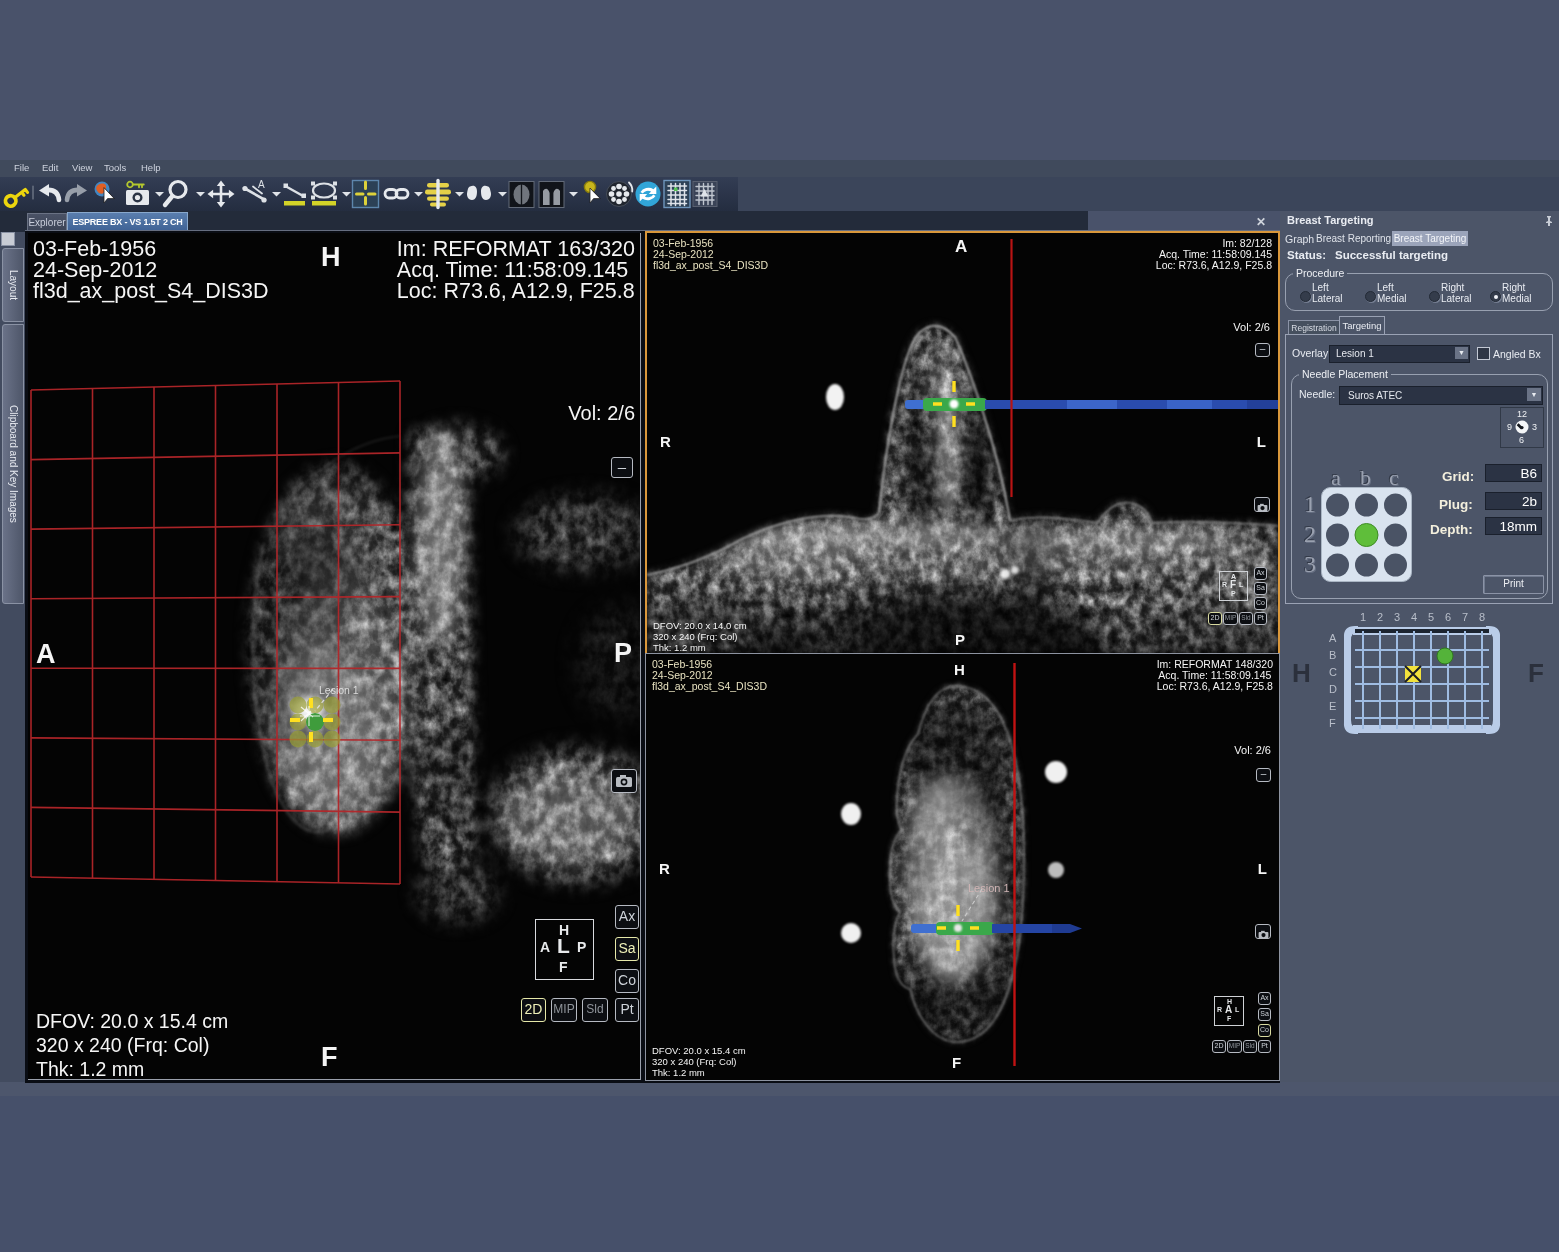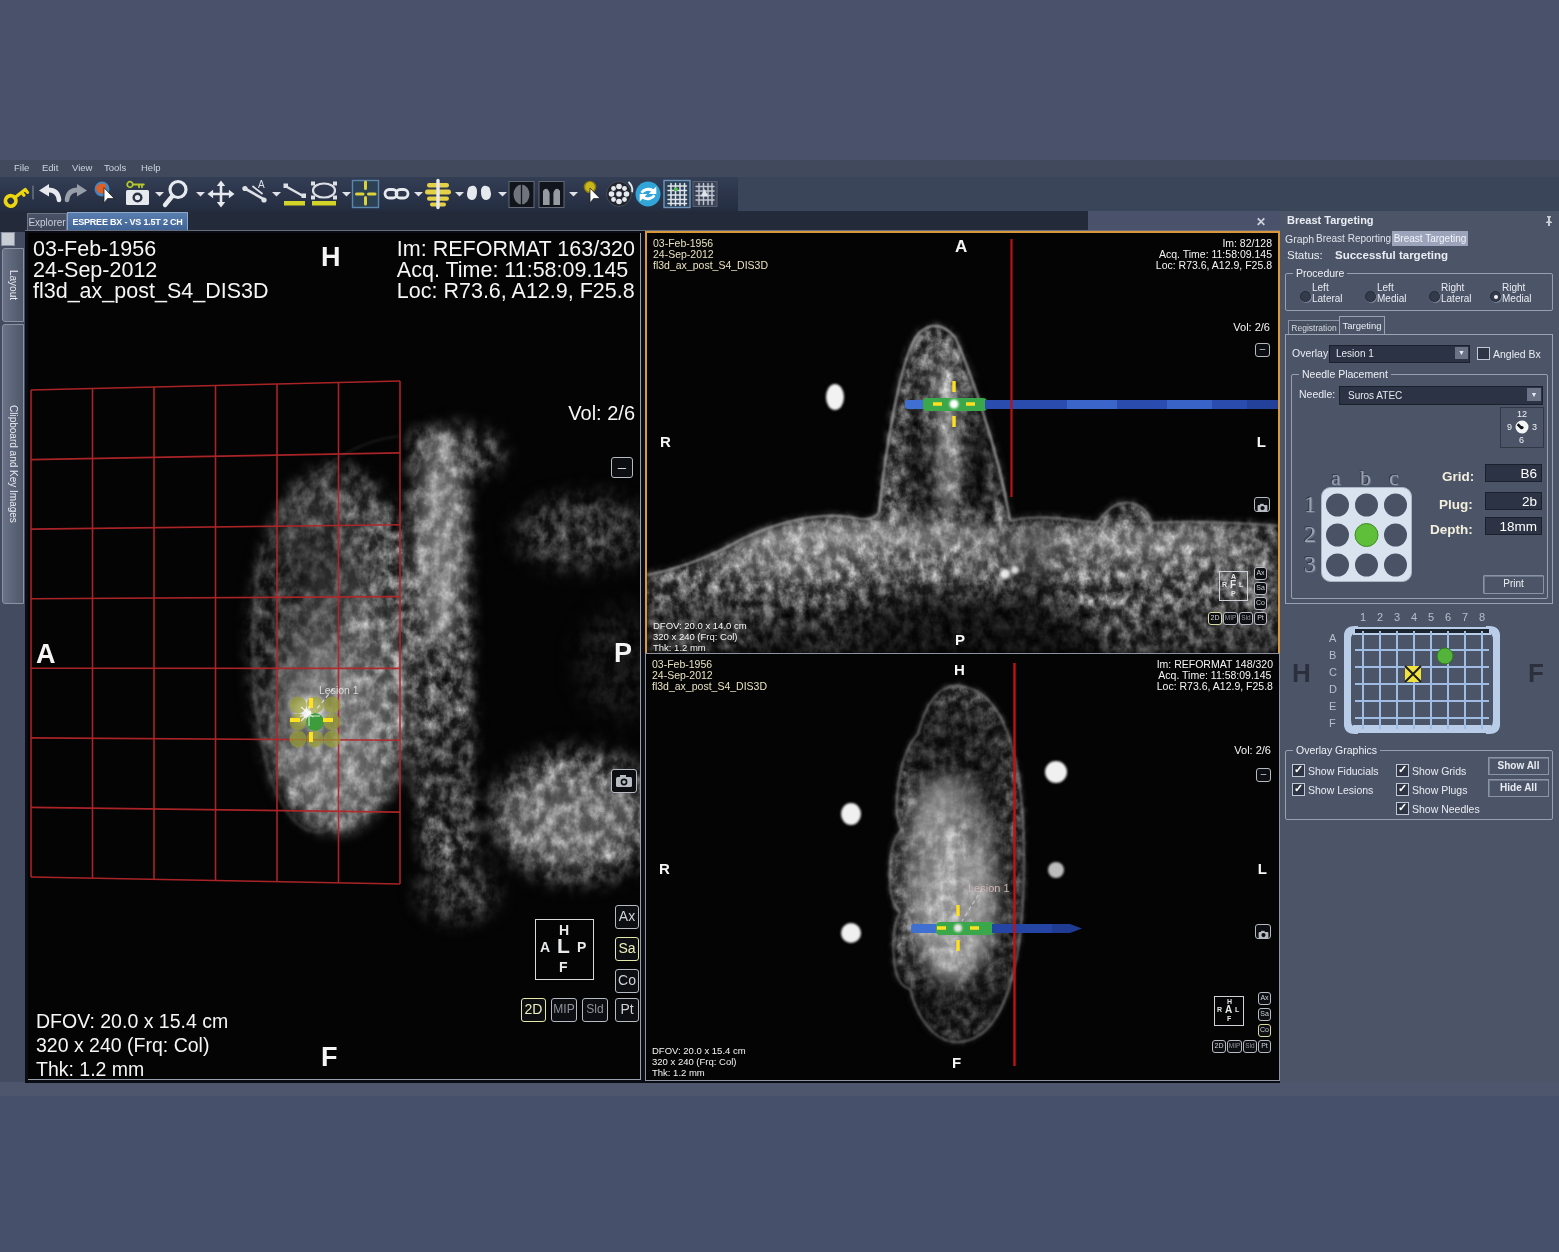--- a/index.html
+++ b/index.html
@@ -13,21 +13,21 @@
 .vtab{position:absolute;left:2px;width:20px;background:linear-gradient(90deg,#6a7288,#4e5669);border:1px solid #8a92a4;border-radius:3px 0 0 3px;color:#e8ebf1;font-size:10px;display:flex;align-items:center;justify-content:center}
 .vtxt{writing-mode:vertical-rl;white-space:nowrap}
 #frame{left:25px;top:230px;width:1255px;height:852px;background:#0a0d14;border-top:1px solid #666e80}
 #viewL{left:28px;top:233px;width:612px;height:846px;background:#030303;border:1px solid #9aa0ac;border-width:0 1px 1px 0}
 #viewTR{left:645px;top:231px;width:631px;height:420px;background:#030303;border:2px solid #d9973b}
 #viewBR{left:645px;top:653px;width:633px;height:426px;background:#030303;border:1px solid #8d93a0}
 #rpanel{left:1280px;top:211px;width:279px;height:871px;background:#4c5568;color:#e9ecf2}
 .ovl{position:absolute;color:#f5f5f5;line-height:1.22}
 .big{font-weight:bold;font-size:27px}
 .box{position:absolute;border:1px solid #b6bac2;border-radius:3px;background:#0c0e12;color:#cdd2d8;text-align:center}
-.gb{position:absolute;border:1px solid #98a0b0;border-radius:2px}
+.gb{position:absolute;border:1px solid #98a0b0;border-radius:10px}
 .gb>.gl{position:absolute;top:-7px;left:7px;background:#4c5568;padding:0 3px;font-size:10.5px;color:#eef0f4}
 .radio{width:9px;height:9px;border-radius:50%;background:#343c4b;border:1px solid #232a36;box-shadow:1px 1px 0 #737c90}
 .radio.sel::after{content:"";position:absolute;left:2.5px;top:2.5px;width:4px;height:4px;border-radius:50%;background:#f2f4f8}
 .chk{width:11px;height:11px;background:#2e3645;border:1px solid #c3c9d4}
 .chk.nock::after{content:none}
 .chk::after{content:"\2713";position:absolute;left:1px;top:-2px;color:#fff;font-size:11px;font-weight:bold}
 .eng{color:#9aa1b0;text-shadow:-1px -1px 0 #333a48,1px 1px 0 #666f82;font-family:"Liberation Serif",serif}
 .flab{font-size:13.5px;font-weight:bold;color:#f3efdd}
 .fval{width:57px;height:18px;background:#2b3344;border:1px solid #1a202c;color:#fff;font-size:13.5px;text-align:right;line-height:18px;padding-right:4px;box-sizing:border-box}
 </style></head><body>
@@ -454,21 +454,21 @@
 <div id="rpanel" class="abs">
 <div class="abs" style="left:7px;top:3px;font-size:11px;font-weight:bold">Breast Targeting</div>
 <svg class="abs" style="left:264px;top:4px" width="10" height="11" viewBox="0 0 10 11">
       <path d="M3 1h4v1l-1 1v3l2 1v1H6v3H4V8H2V7l2-1V3L3 2z" fill="#c8cdd6"></path>
     </svg>
 <div class="abs" style="left:5px;top:20px;font-size:10.5px;color:#dfe3ea;white-space:nowrap">
 <span class="abs" style="left:0;top:2px">Graph</span>
 <span class="abs" style="left:31px;top:2px;font-size:10px">Breast Reporting</span>
 <span class="abs" style="left:107px;top:0;width:76px;height:15px;background:#9ba4ba;color:#f2f4f8;text-align:center;line-height:15px;font-size:10px">Breast Targeting</span>
 </div>
-<div class="abs" style="left:7px;top:38px;font-size:11.5px;font-weight:normal">Status:</div>
+<div class="abs" style="left:7px;top:38px;font-size:11.5px;font-weight:bold">Status:</div>
 <div class="abs" style="left:55px;top:38px;font-size:11.5px;font-weight:bold">Successful targeting</div>
 <div class="gb" style="left:5px;top:62px;width:266px;height:36px">
       <div class="gl">Procedure</div>
 <div class="radio abs" style="left:14px;top:17px"></div>
 <div class="abs" style="left:26px;top:8px;font-size:10px;line-height:11px">Left<br>Lateral</div>
 <div class="radio abs" style="left:79px;top:17px"></div>
 <div class="abs" style="left:91px;top:8px;font-size:10px;line-height:11px">Left<br>Medial</div>
 <div class="radio abs" style="left:143px;top:17px"></div>
 <div class="abs" style="left:155px;top:8px;font-size:10px;line-height:11px">Right<br>Lateral</div>
 <div class="radio sel abs" style="left:204px;top:17px"></div>
@@ -553,28 +553,13 @@
 <rect x="12" y="101" width="138" height="8" fill="#b9cce8"></rect>
 <rect x="14" y="5" width="134" height="4" fill="#1c2430"></rect>
 <g stroke="#9fbce2" stroke-width="2">
 <path d="M14 26h134M14 43h134M14 60h134M14 77h134M14 94h134"></path>
 <path d="M22 9h0M22 7v98M39 7v98M56 7v98M73 7v98M90 7v98M107 7v98M124 7v98M141 7v98"></path>
 </g>
 <rect x="64" y="42" width="16" height="16" fill="#f2e23c"></rect>
 <path d="M64 42l16 16M80 42l-16 16" stroke="#1a1d24" stroke-width="2"></path>
 <circle cx="104" cy="32" r="8" fill="#54b33a" stroke="#2f7a1e" stroke-width="1"></circle>
 </svg>
-<div class="gb" style="left:5px;top:539px;width:266px;height:68px">
-      <div class="gl">Overlay Graphics</div>
-<div class="chk abs" style="left:6px;top:13px"></div>
-      <div class="abs" style="left:22px;top:14px;font-size:10.5px">Show Fiducials</div>
-<div class="chk abs" style="left:6px;top:32px"></div>
-      <div class="abs" style="left:22px;top:33px;font-size:10.5px">Show Lesions</div>
-<div class="chk abs" style="left:110px;top:13px"></div>
-      <div class="abs" style="left:126px;top:14px;font-size:10.5px">Show Grids</div>
-<div class="chk abs" style="left:110px;top:32px"></div>
-      <div class="abs" style="left:126px;top:33px;font-size:10.5px">Show Plugs</div>
-<div class="chk abs" style="left:110px;top:51px"></div>
-      <div class="abs" style="left:126px;top:52px;font-size:10.5px">Show Needles</div>
-<div class="abs" style="left:202px;top:6px;width:59px;height:16px;background:#4c5568;border:1px solid #8b93a6;box-shadow:inset 1px 1px 0 #707a8e;font-size:10px;font-weight:bold;text-align:center;line-height:15px">Show All</div>
-<div class="abs" style="left:202px;top:28px;width:59px;height:16px;background:#4c5568;border:1px solid #8b93a6;box-shadow:inset 1px 1px 0 #707a8e;font-size:10px;font-weight:bold;text-align:center;line-height:15px">Hide All</div>
-</div>
 </div>
 
 </body></html>

